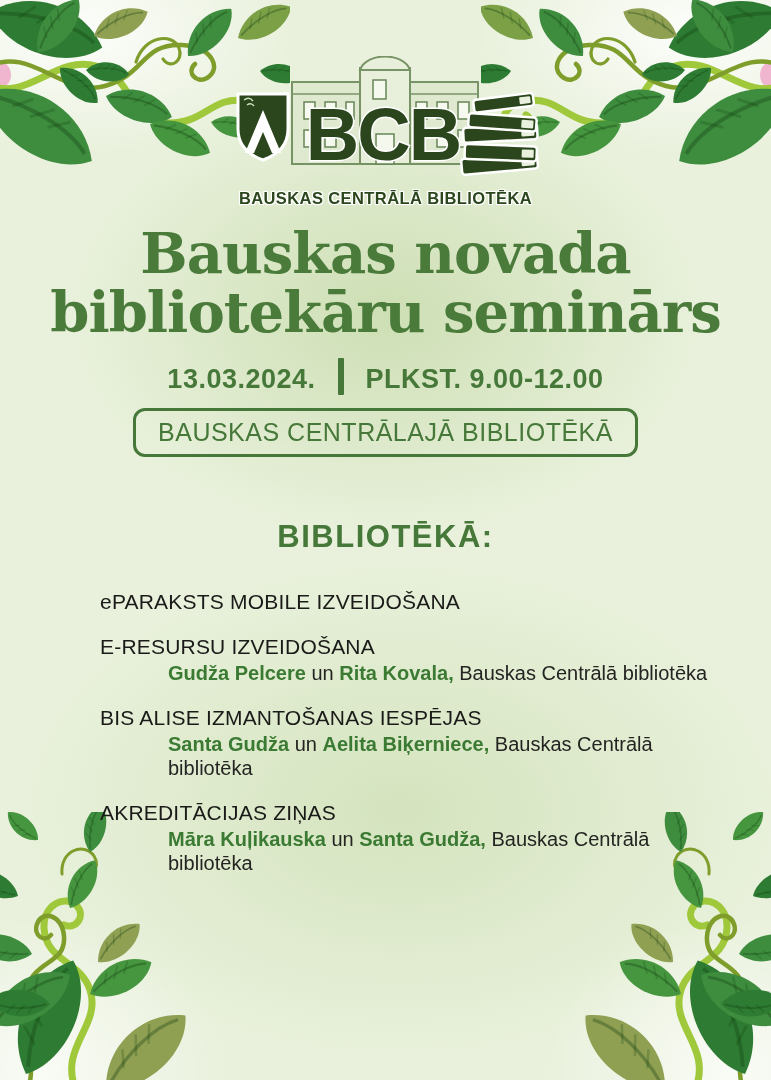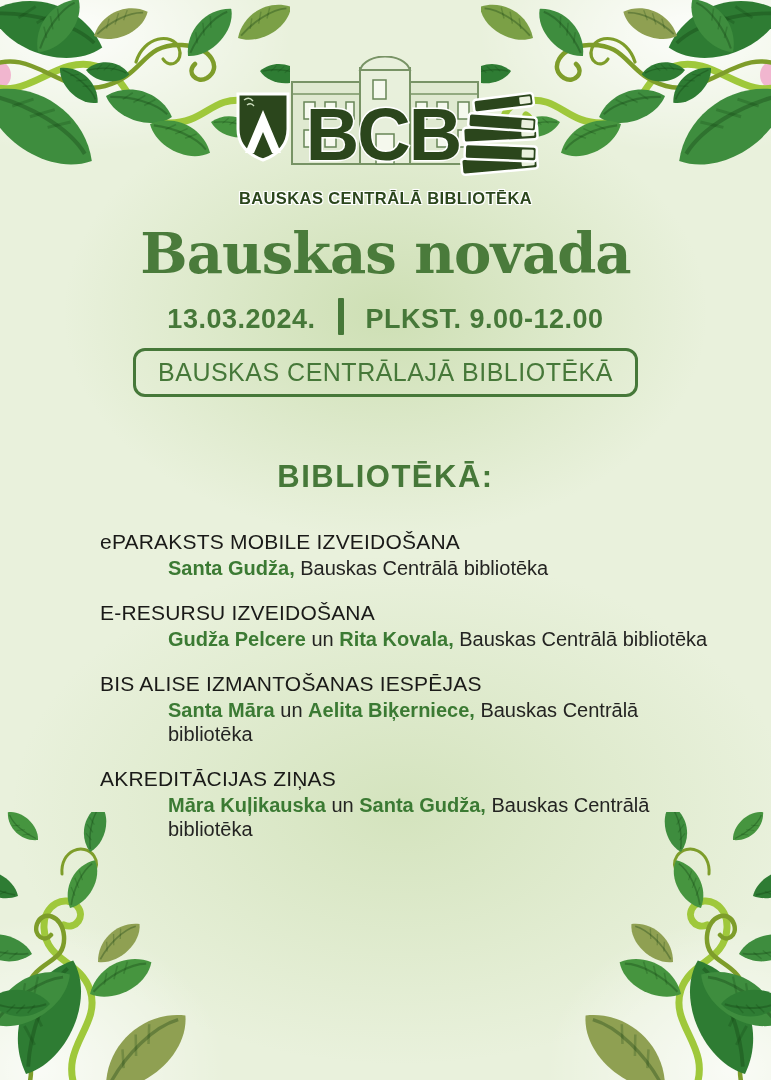--- a/index.html
+++ b/index.html
@@ -174,48 +174,48 @@
               <rect width="60" height="13" rx="3"></rect>
               <rect x="46" y="3" width="11" height="7" rx="1" fill="#e9f0dd" stroke="none"></rect>
             </g>
         </g>
       </svg>
       <div class="logo-caption">BAUSKAS CENTRĀLĀ BIBLIOTĒKA</div>
     </div>
 
     <h1 class="title">
       <span class="tline">Bauskas novada</span>
+      <span class="tline">bibliotekāru seminārs</span>
     </h1>
 
     <div class="datetime">
       <span>13.03.2024.</span>
       <span class="divider"></span>
       <span>PLKST. 9.00-12.00</span>
     </div>
 
     <div>
       <div class="venue-box">
         <span>BAUSKAS CENTRĀLAJĀ BIBLIOTĒKĀ</span>
       </div>
     </div>
 
     <h2 class="section-heading">BIBLIOTĒKĀ:</h2>
 
     <div class="program" id="program-list">
         <div class="program-item">
           <div class="program-title">ePARAKSTS MOBILE IZVEIDOŠANA</div>
-          <div class="program-speakers"><span class="speaker-name">Santa Gudža,</span><span class="speaker-plain"> Bauskas Centrālā bibliotēka</span></div>
         </div>
         <div class="program-item">
           <div class="program-title">E-RESURSU IZVEIDOŠANA</div>
           <div class="program-speakers"><span class="speaker-name">Gudža Pelcere</span><span class="speaker-plain"> un </span><span class="speaker-name">Rita Kovala,</span><span class="speaker-plain"> Bauskas Centrālā bibliotēka</span></div>
         </div>
         <div class="program-item">
           <div class="program-title">BIS ALISE IZMANTOŠANAS IESPĒJAS</div>
-          <div class="program-speakers"><span class="speaker-name">Santa Māra</span><span class="speaker-plain"> un </span><span class="speaker-name">Aelita Biķerniece,</span><span class="speaker-plain"> Bauskas Centrālā bibliotēka</span></div>
+          <div class="program-speakers"><span class="speaker-name">Santa Gudža</span><span class="speaker-plain"> un </span><span class="speaker-name">Aelita Biķerniece,</span><span class="speaker-plain"> Bauskas Centrālā bibliotēka</span></div>
         </div>
         <div class="program-item">
           <div class="program-title">AKREDITĀCIJAS ZIŅAS</div>
           <div class="program-speakers"><span class="speaker-name">Māra Kuļikauska</span><span class="speaker-plain"> un </span><span class="speaker-name">Santa Gudža,</span><span class="speaker-plain"> Bauskas Centrālā bibliotēka</span></div>
         </div>
       </div>
 
   </div>
 </div>
 

